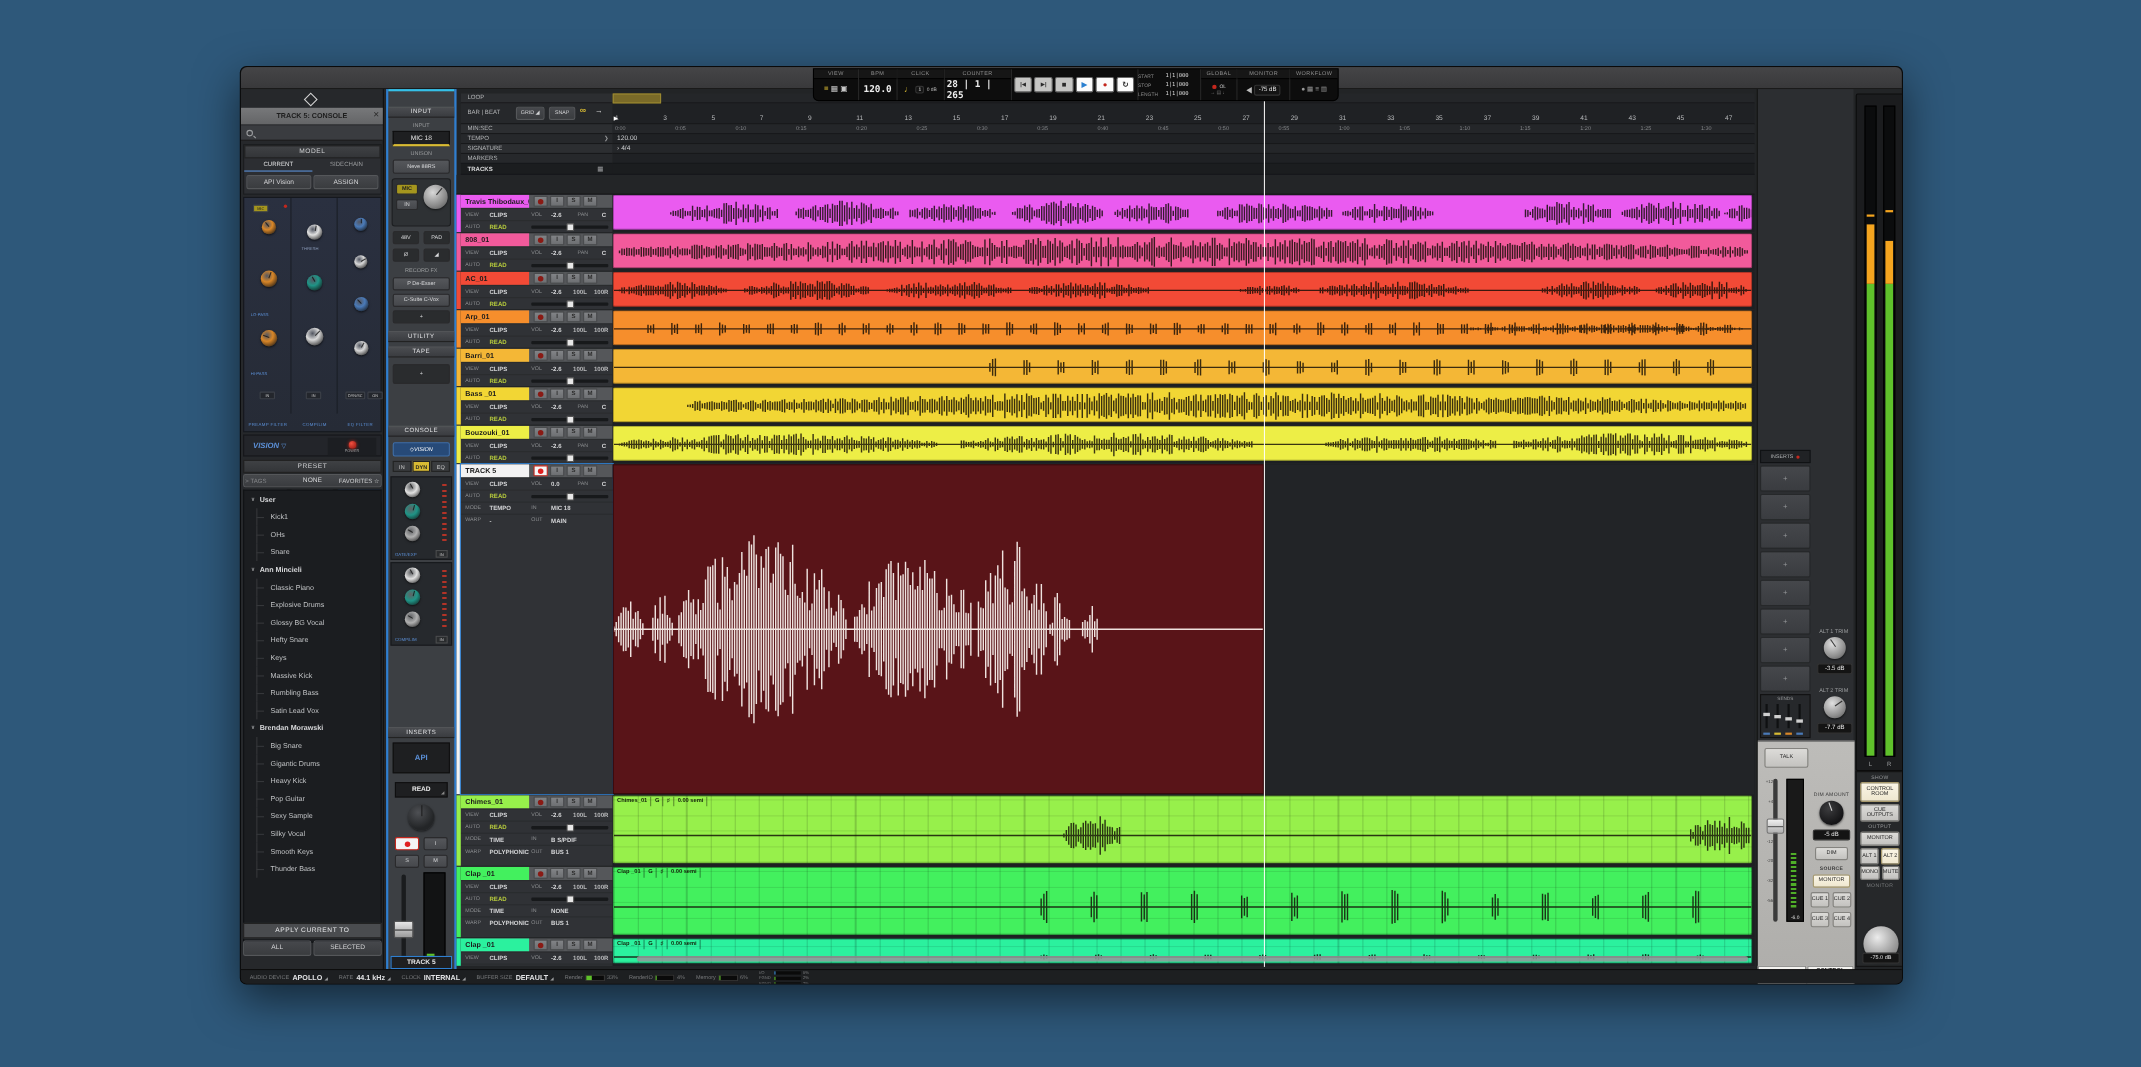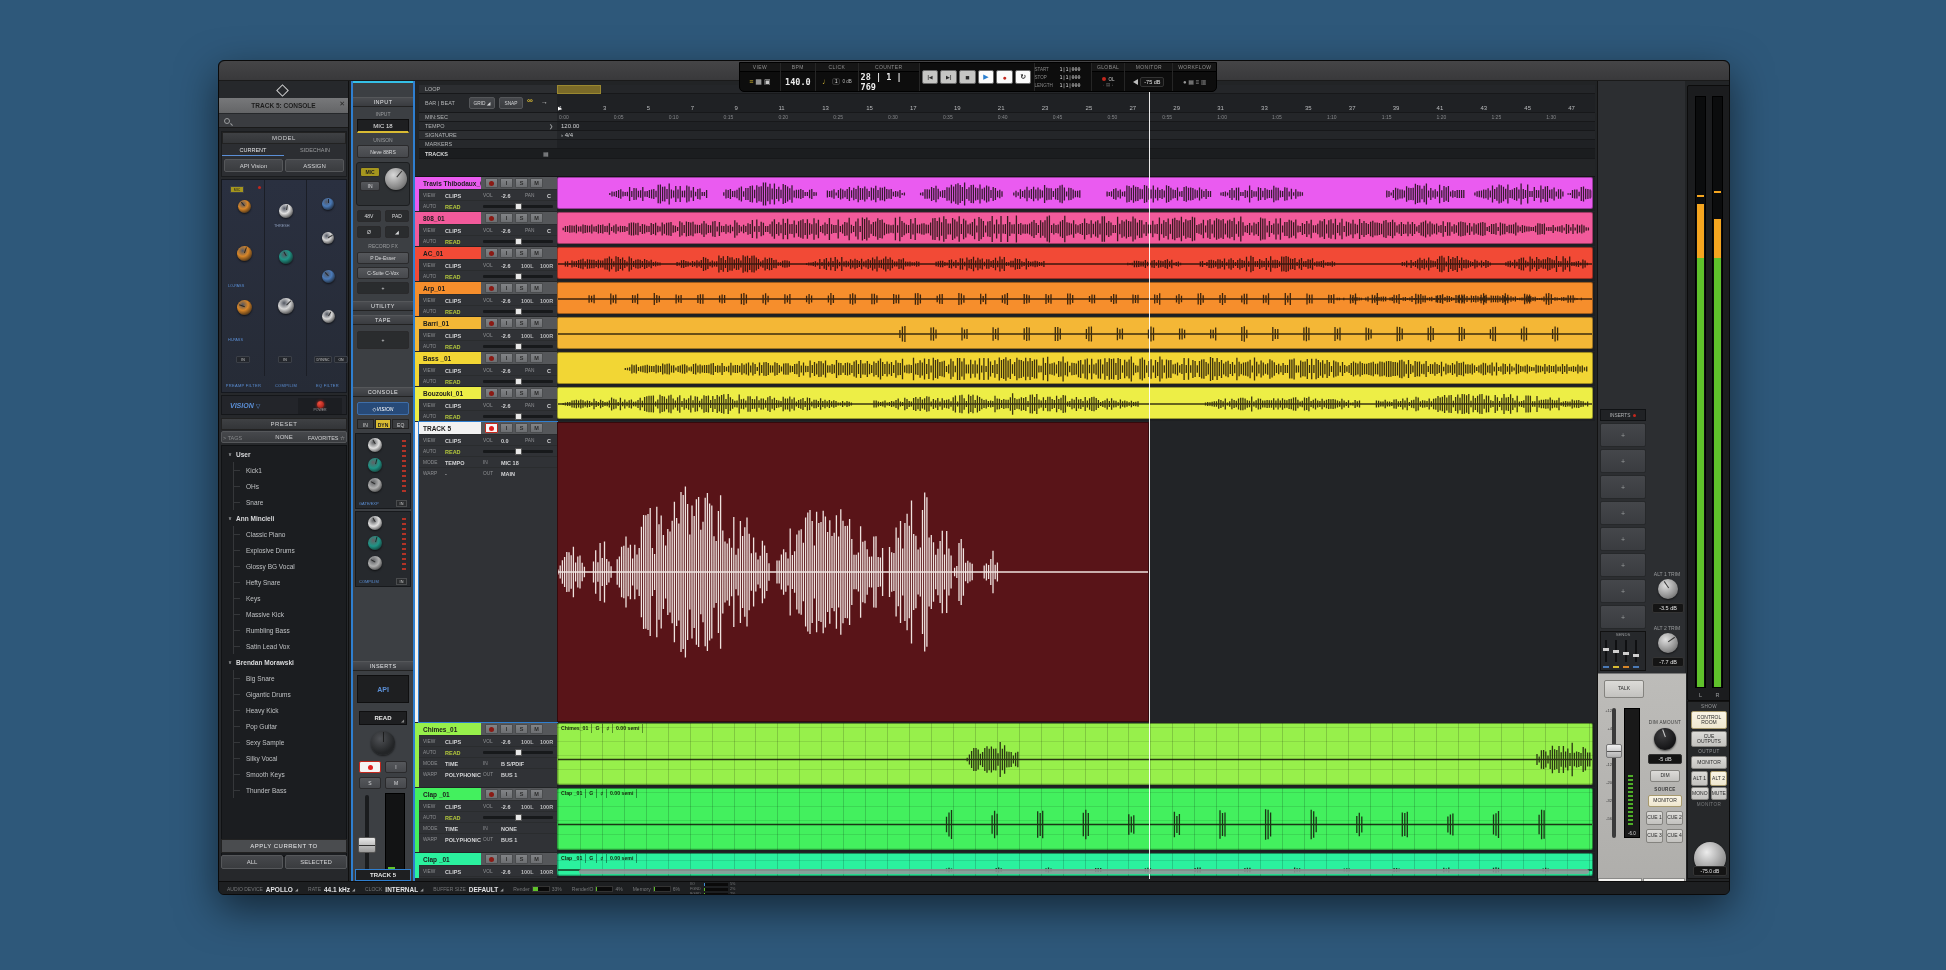--- a/index.html
+++ b/index.html
@@ -101,33 +101,33 @@
     <div class="tb-sec" style="width:44px">
       <div class="tb-h">VIEW</div>
       <div class="tb-c" id="viewIcons">
             <span style="font-size: 7px; color: rgb(217, 187, 51); line-height: 1;">≡</span>
             <span style="font-size: 7px; color: rgb(200, 200, 200); line-height: 1;">▦</span>
             <span style="font-size: 7px; color: rgb(200, 200, 200); line-height: 1;">▣</span>
           </div>
     </div>
     <div class="tb-sec" style="width:38px">
       <div class="tb-h">BPM</div>
-      <div class="tb-c tb-num" style="font-size:8.5px">140.0</div>
+      <div class="tb-c tb-num" style="font-size:8.5px">120.0</div>
     </div>
     <div class="tb-sec" style="width:46px">
       <div class="tb-h">CLICK</div>
       <div class="tb-c">
         <span style="color:#d9bb33;font-size:8px">♩</span>
         <span class="disp" style="font-size:4.5px;padding:0 2px">1</span>
         <span style="font-size:4.5px;color:#bbb">0 dB</span>
       </div>
     </div>
     <div class="tb-sec" style="width:66px">
       <div class="tb-h">COUNTER</div>
-      <div class="tb-c tb-num" style="font-size:8.5px">28 | 1 | 769</div>
+      <div class="tb-c tb-num" style="font-size:8.5px">28 | 1 | 265</div>
     </div>
     <div class="tb-sec" style="width:124px">
       <div class="tb-c" id="transportBtns" style="height:100%">
             <div class="tbtn" style="color: rgb(42, 42, 42); font-size: 5px;">|◀</div>
             <div class="tbtn" style="color: rgb(42, 42, 42); font-size: 5px;">▶|</div>
             <div class="tbtn" style="color: rgb(42, 42, 42); font-size: 7px;">■</div>
             <div class="tbtn on" style="color: rgb(42, 127, 208); font-size: 7px;">▶</div>
             <div class="tbtn on" style="color: rgb(195, 39, 29); font-size: 7px;">●</div>
             <div class="tbtn on" style="color: rgb(42, 42, 42); font-size: 7px;">↻</div>
           </div>

